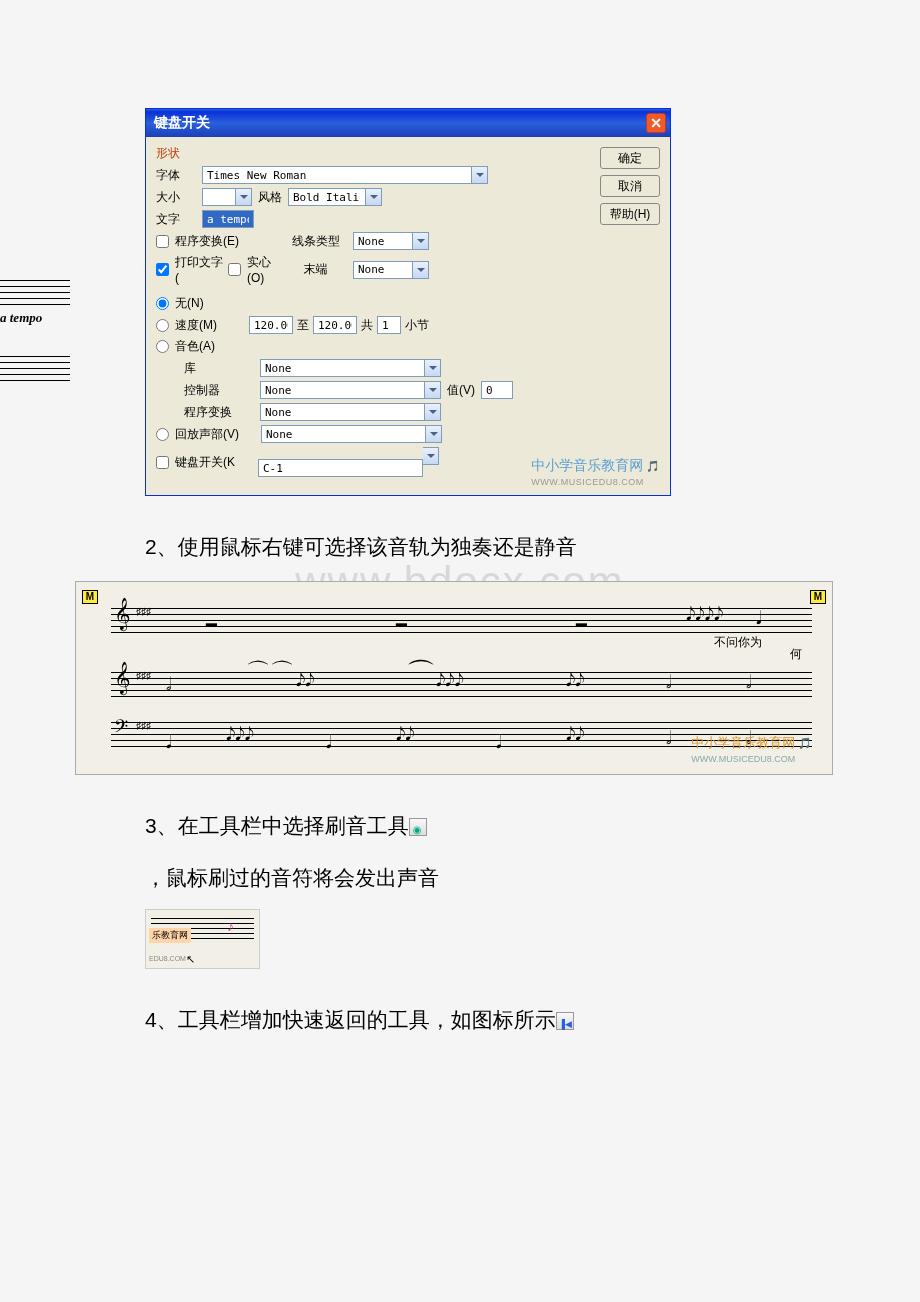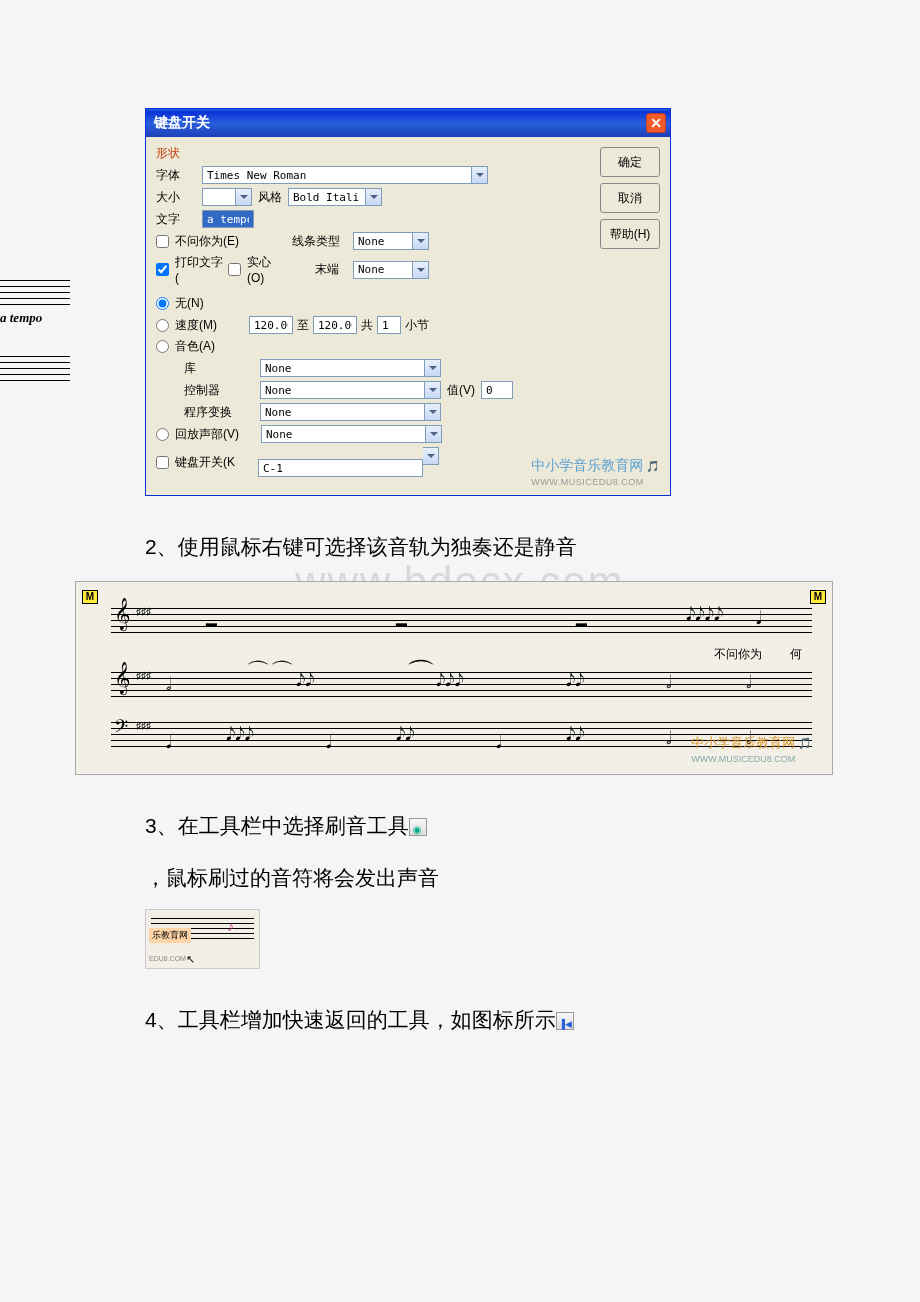--- a/index.html
+++ b/index.html
@@ -57,21 +57,21 @@
     .main-buttons {
       position: absolute;
       right: 10px;
       top: 10px;
       display: flex;
       flex-direction: column;
       gap: 6px;
     }
     .win-btn {
       width: 60px;
-      height: 30px;
+      height: 22px;
       background: #ece9d8;
       border: 1px solid #888;
       border-radius: 3px;
       font-size: 12px;
       cursor: pointer;
       text-align: center;
       line-height: 20px;
     }
     
     .fieldset-label {
@@ -383,37 +383,37 @@
         </div>
 
         <div class="form-row">
           <span class="form-label">文字</span>
           <input class="text-input selected" style="width: 52px;" value="a tempo">
         </div>
 
         <div class="form-row">
           <span class="checkbox-row" style="width:130px">
             <input type="checkbox" style="">
-            <span>不问你为(E)</span>
+            <span>程序变换(E)</span>
           </span>
           <span style="width:55px">线条类型</span>
           <div class="combo">
             <input class="text-input" style="width: 60px;" value="None">
             <span class="dropdown-arrow"></span>
           </div>
         </div>
 
         <div class="form-row">
           <span class="checkbox-row" style="width:130px">
             <input type="checkbox" checked="" style="">
             <span>打印文字(</span>
             <input type="checkbox" style="">
             <span>实心(O)</span>
           </span>
-          <span style="width:55px;text-align:right;padding-right:8px">末端</span>
+          <span style="width:55px;text-align:center;padding-right:8px">末端</span>
           <div class="combo">
             <input class="text-input" style="width: 60px;" value="None">
             <span class="dropdown-arrow"></span>
           </div>
         </div>
       </div>
 
       <div class="form-section">
 
         <div class="radio-row">
@@ -509,21 +509,21 @@
           </div>
         <span class="clef" style="top:-2px">𝄞</span>
         <span style="position:absolute;left:50px;top:6px;font-size:10px">♯♯♯</span>
         <div class="notes-overlay">
           <span style="position:absolute;left:60px;top:14px">━</span>
           <span style="position:absolute;left:250px;top:14px">━</span>
           <span style="position:absolute;left:430px;top:14px">━</span>
           <span style="position:absolute;left:540px;top:4px">𝅘𝅥𝅮𝅘𝅥𝅮𝅘𝅥𝅮𝅘𝅥𝅮</span>
           <span style="position:absolute;left:610px;top:8px">𝅘𝅥</span>
         </div>
-        <span class="lyric" style="right:60px;top:46px">不问你为</span>
+        <span class="lyric" style="right:60px;top:34px">不问你为</span>
         <span class="lyric" style="right:20px;top:46px">何</span>
       </div>
       <div class="staff" style="margin-top:22px">
         <div class="staff-lines">
             <div></div>
             <div></div>
             <div></div>
             <div></div>
             <div></div>
           </div>

